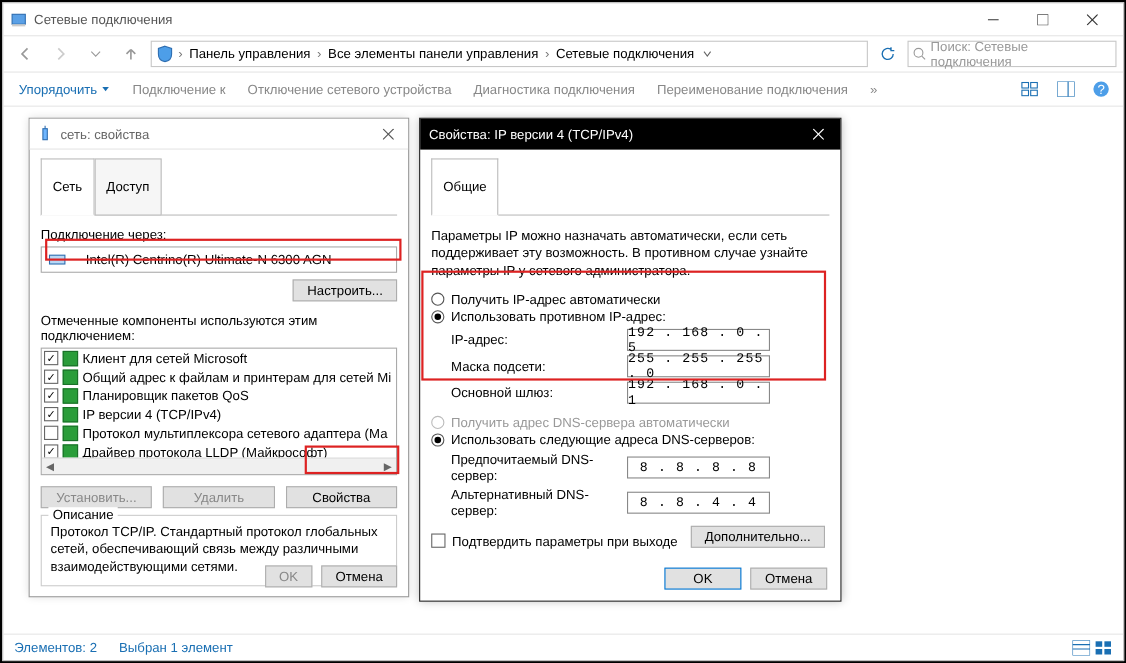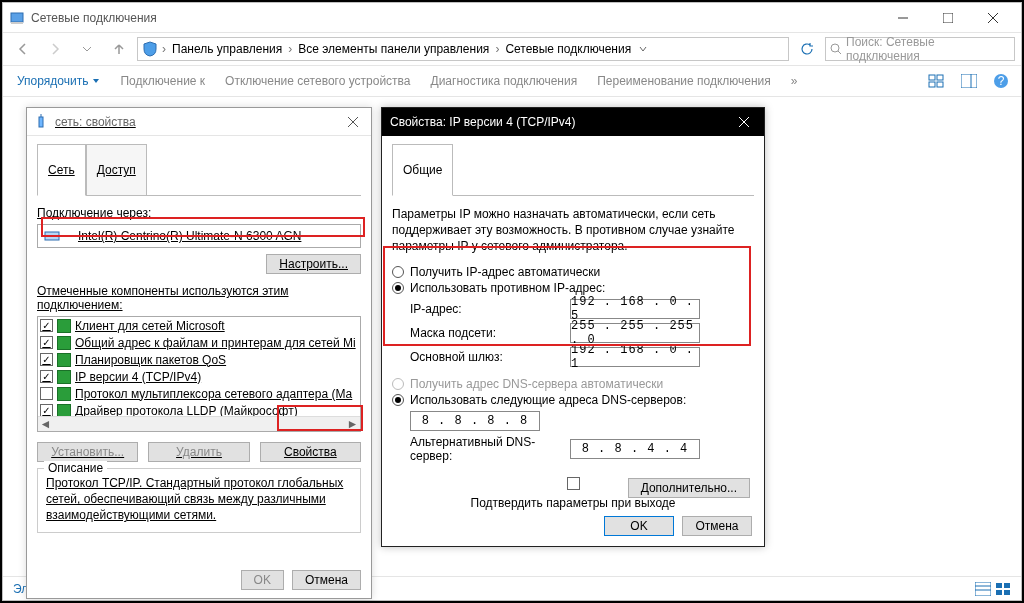--- a/index.html
+++ b/index.html
@@ -28,21 +28,21 @@
 .tb-item { color: #1a6fb3; padding: 4px 6px; display: flex; align-items: center; gap: 4px; }
 .tb-disabled { color: #888; }
 .tb-spacer { flex: 1; }
 .tb-icon { width: 24px; height: 24px; display: flex; align-items: center; justify-content: center; color: #1a6fb3; }
 
 
 .statusbar { position: absolute; bottom: 0; left: 0; right: 0; height: 24px; border-top: 1px solid #e5e5e5; display: flex; align-items: center; padding: 0 10px; color: #1a6fb3; gap: 20px; }
 .view-icons { margin-left: auto; display: flex; gap: 4px; }
 
 
-.dlg1 { position: absolute; left: 26px; top: 107px; width: 346px; height: 492px; background: #fff; border: 1px solid #999; box-shadow: 0 0 8px rgba(0,0,0,0.15); text-decoration: underline; }
+.dlg1 { position: absolute; left: 26px; top: 107px; width: 346px; height: 436px; background: #fff; border: 1px solid #999; box-shadow: 0 0 8px rgba(0,0,0,0.15); }
 .dlg1-title { height: 28px; background: #fff; display: flex; align-items: center; padding: 0 6px; gap: 6px; border-bottom: 1px solid #e5e5e5; }
 .dlg1-title .t { flex: 1; color: #666; font-size: 12px; }
 .x { width: 24px; height: 20px; display: flex; align-items: center; justify-content: center; }
 .dlg1-body { padding: 8px 10px; }
 .tabs { display: flex; border-bottom: 1px solid #bbb; margin-bottom: 10px; }
 .tab { padding: 18px 10px; border: 1px solid #bbb; border-bottom: 1px solid #fff; margin-bottom: -1px; background: #fff; font-size: 12px; }
 .tab + .tab { border-bottom: 1px solid #bbb; background: #f6f6f6; }
 .field-label { font-size: 12px; margin-bottom: 4px; }
 .adapter-box { border: 1px solid #aaa; height: 24px; display: flex; align-items: center; padding: 0 6px; gap: 18px; margin-bottom: 6px; }
 .btn { border: 1px solid #adadad; background: #e1e1e1; padding: 2px 12px; font-size: 12px; }
@@ -76,21 +76,21 @@
 .intro { font-size: 12px; line-height: 1.35; margin-bottom: 10px; }
 .radio-row { display: flex; align-items: center; gap: 6px; margin: 2px 0; font-size: 12px; }
 .radio { width: 12px; height: 12px; border: 1px solid #555; border-radius: 50%; display: inline-flex; align-items: center; justify-content: center; }
 .radio.on::after { content: ""; width: 6px; height: 6px; background: #000; border-radius: 50%; }
 .radio.dis { border-color: #bbb; }
 .iprow { display: flex; align-items: center; margin: 4px 0 4px 18px; }
 .iprow .lbl { width: 160px; font-size: 12px; }
 .ipbox { width: 130px; height: 20px; border: 1px solid #888; display: flex; align-items: center; justify-content: center; font-family: "Courier New", monospace; letter-spacing: 1px; font-size: 12px; }
 .hl3 { position: absolute; left: 383px; top: 246px; width: 368px; height: 100px; border: 2px solid #d22; pointer-events: none; }
 .dns-section { margin-top: 10px; }
-.chkrow { display: flex; align-items: center; gap: 6px; margin-top: 14px; flex-direction: column; }
+.chkrow { display: flex; align-items: center; gap: 6px; margin-top: 14px; }
 .advbtn { position: absolute; right: 14px; bottom: 48px; }
 .dlg2-buttons { position: absolute; right: 12px; bottom: 10px; display: flex; gap: 8px; }
 .dlg2-buttons .btn { min-width: 70px; text-align: center; }
 
 svg { display: block; }
 </style>
 </head>
 <body>
 
 <div class="outer">
@@ -372,20 +372,21 @@
     <div class="dns-section">
       <div class="radio-row">
         <span class="radio dis"></span>
         <span style="color:#999">Получить адрес DNS-сервера автоматически</span>
       </div>
       <div class="radio-row">
         <span class="radio on"></span>
         <span>Использовать следующие адреса DNS-серверов:</span>
       </div>
       <div class="iprow">
+        <span class="lbl">Предпочитаемый DNS-сервер:</span>
         <span class="ipbox">8  .  8  .  8  .  8</span>
       </div>
       <div class="iprow">
         <span class="lbl">Альтернативный DNS-сервер:</span>
         <span class="ipbox">8  .  8  .  4  .  4</span>
       </div>
     </div>
 
     <div class="chkrow">
       <span class="chk"></span>

